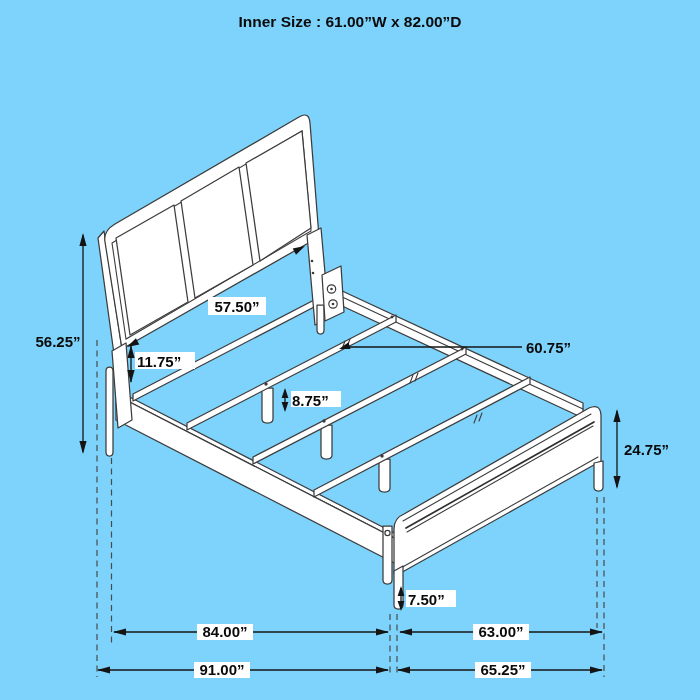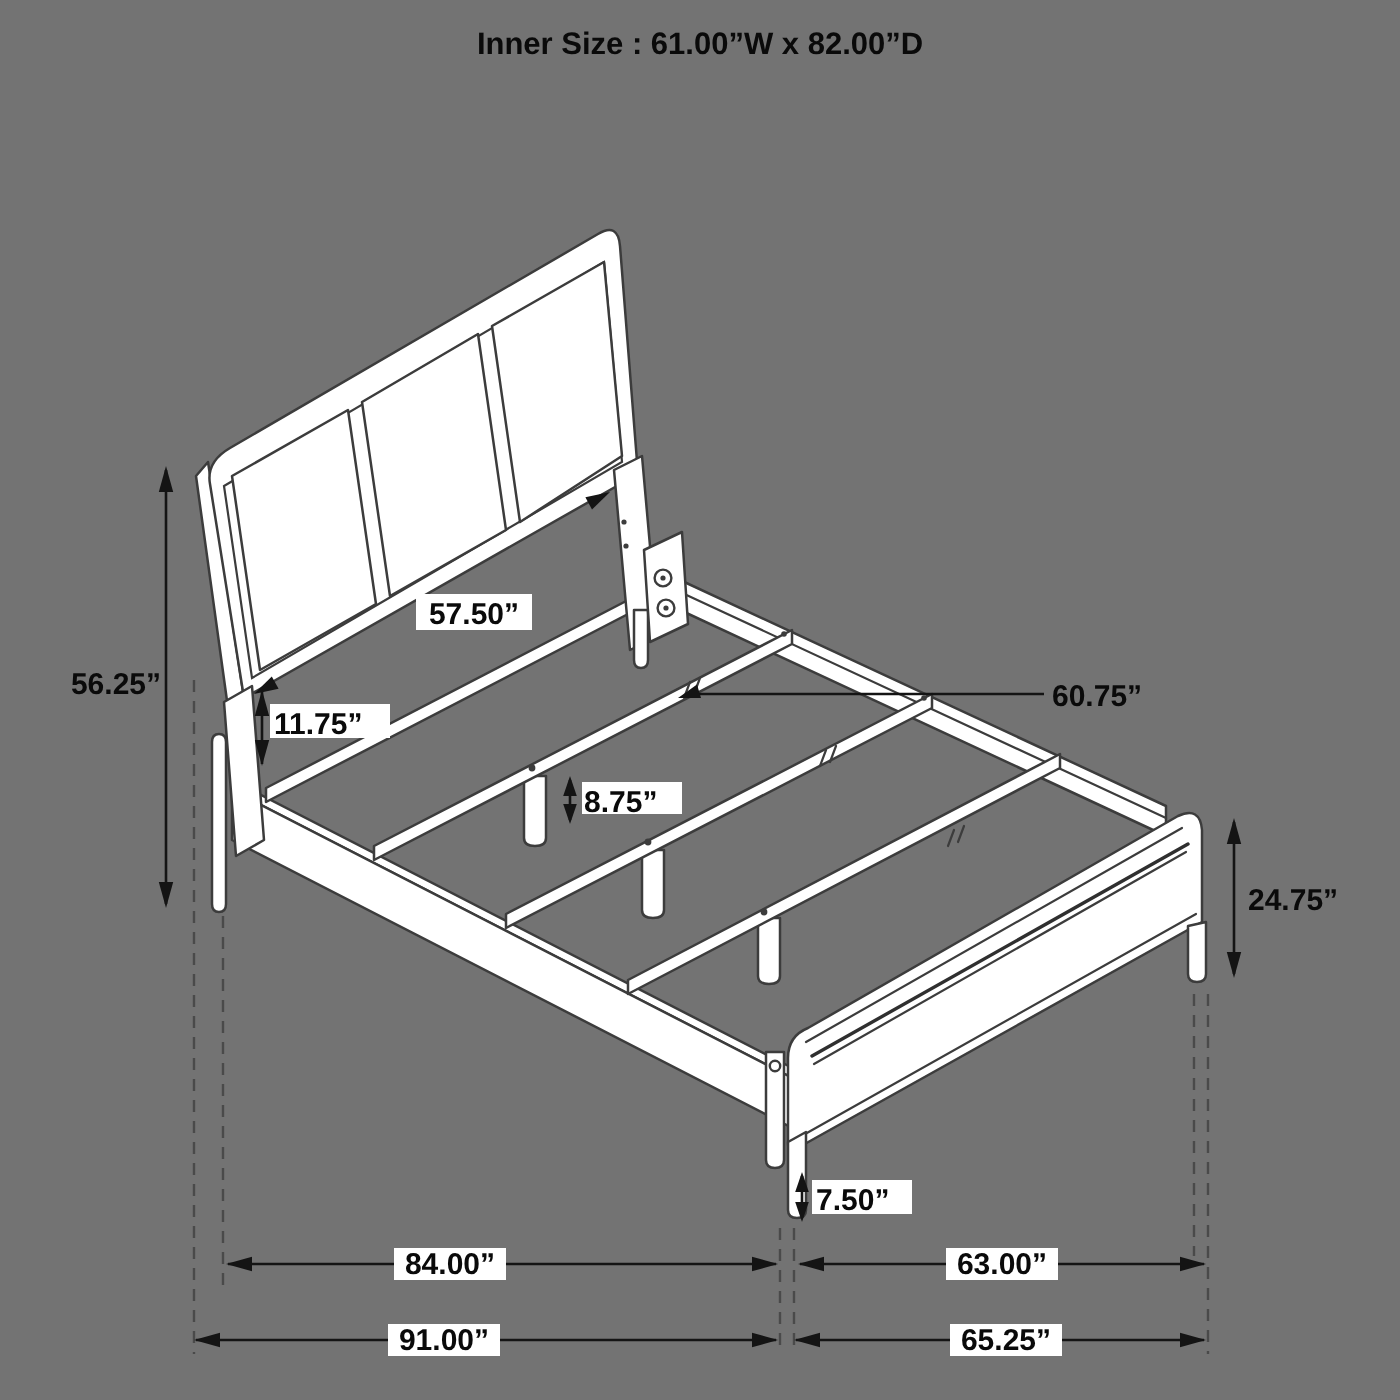--- a/index.html
+++ b/index.html
@@ -1,16 +1,16 @@
 <!DOCTYPE html>
 <html><head>
 <meta charset="utf-8">
 <style>
   html,body{margin:0;padding:0;background:#ffffff;}
-  .stage{position:relative;width:700px;height:700px;background:#737373;overflow:hidden;
+  .stage{position:relative;width:700px;height:700px;background:#7dd3fc;overflow:hidden;
          font-family:"Liberation Sans",sans-serif;}
   svg{display:block}
   .art{stroke:#3c3c3c;stroke-width:1.25;fill:#ffffff;stroke-linejoin:round;stroke-linecap:round;}
   .art-line{stroke:#3c3c3c;stroke-width:1.1;fill:none;stroke-linecap:round;}
   .art-thick{stroke:#2f2f2f;stroke-width:1.7;fill:none;stroke-linecap:round;}
   .dot{fill:#3c3c3c;stroke:none;}
   .hole{stroke:#3c3c3c;stroke-width:1.2;fill:#ffffff;}
   .dash{stroke:#4a4a4a;stroke-width:1.2;fill:none;stroke-dasharray:6 4.5;}
   .dim{stroke:#141414;stroke-width:1.3;fill:none;}
   .arrow{fill:#141414;stroke:none;}

